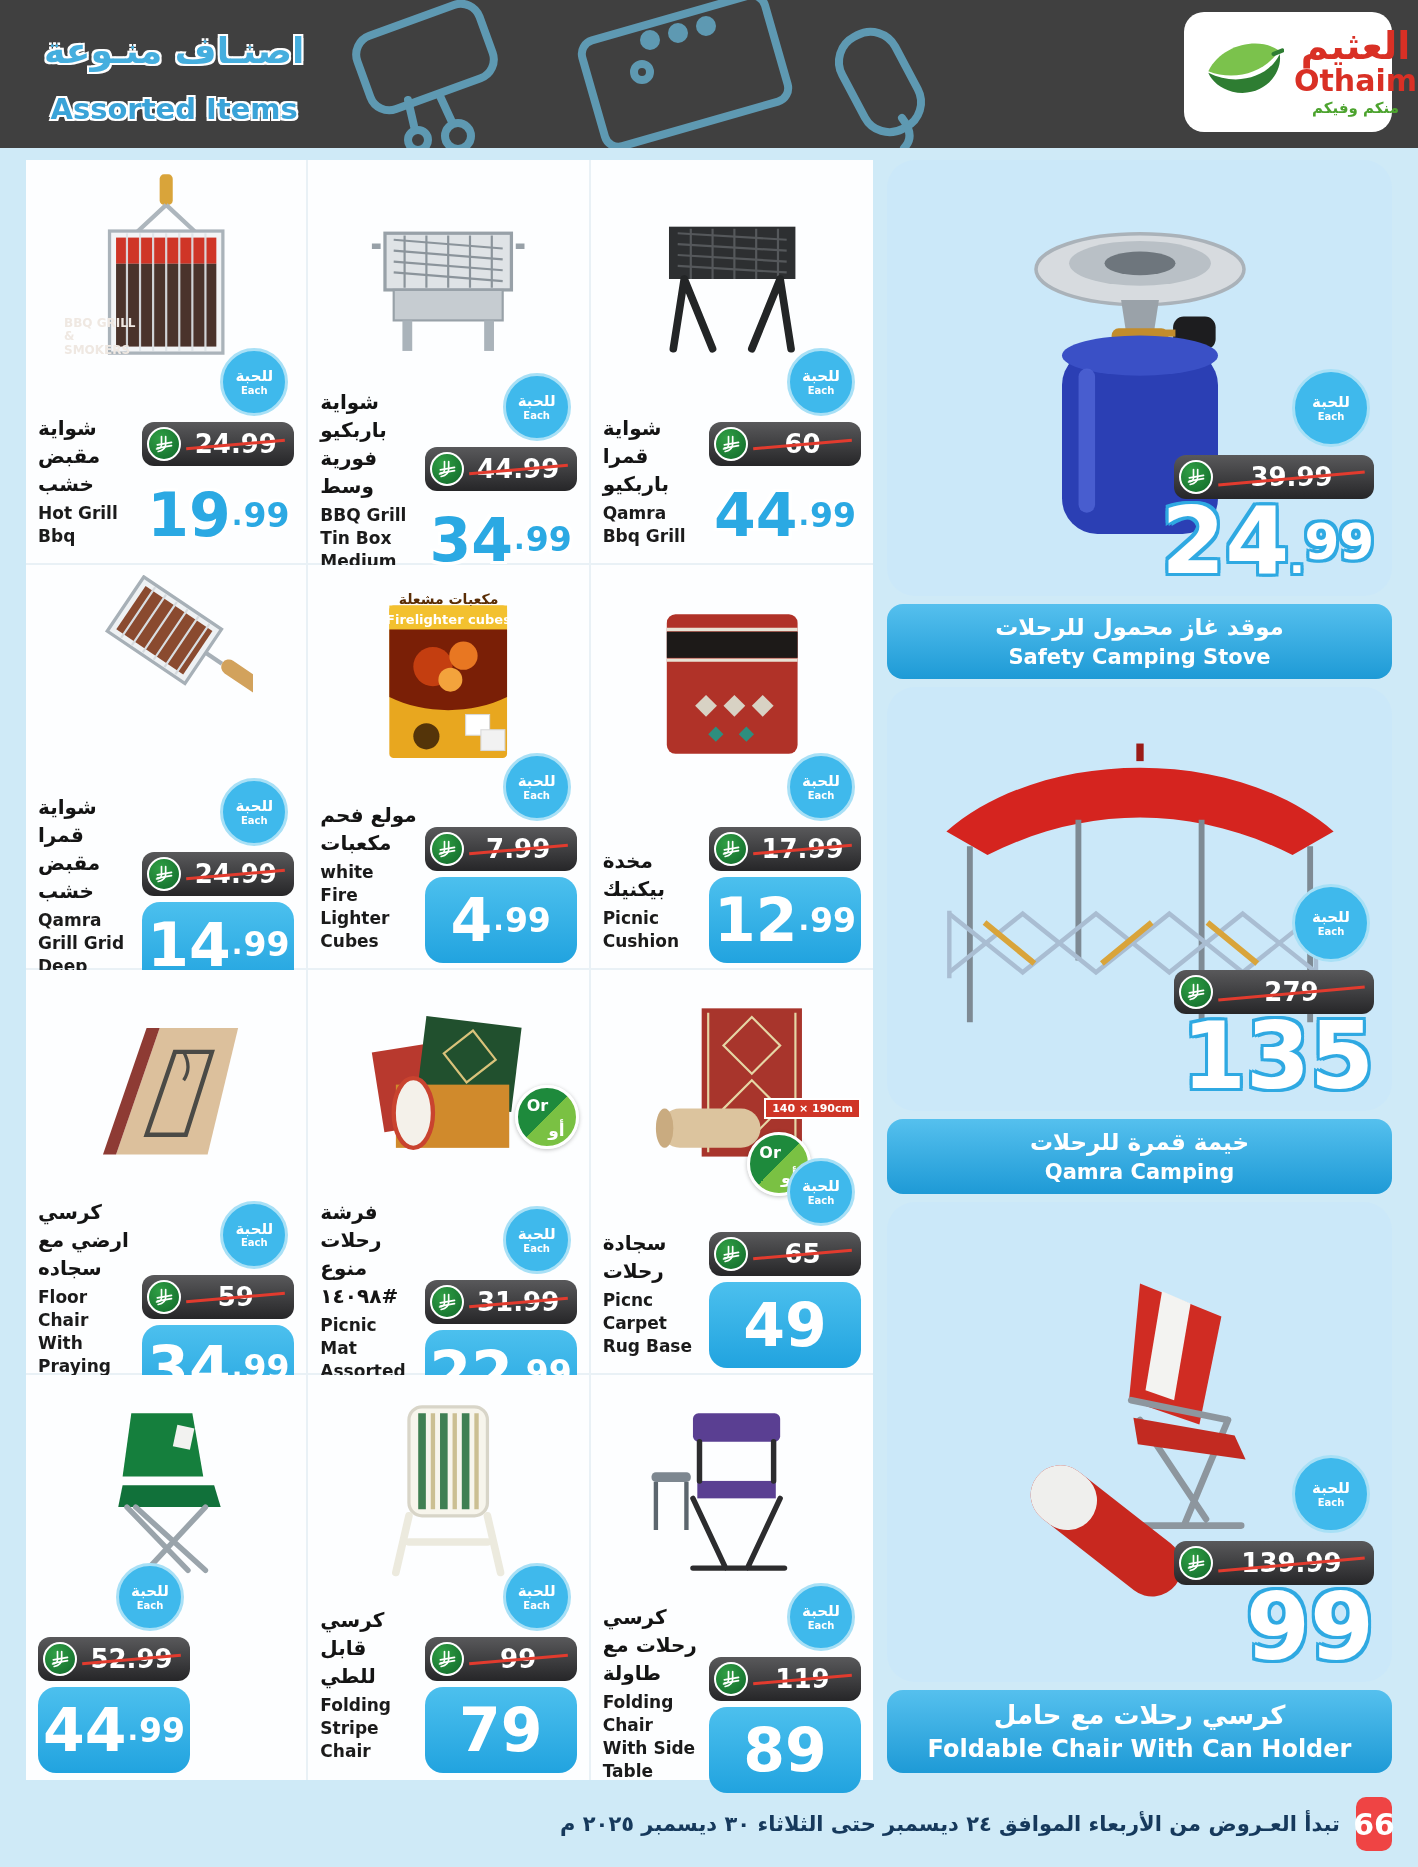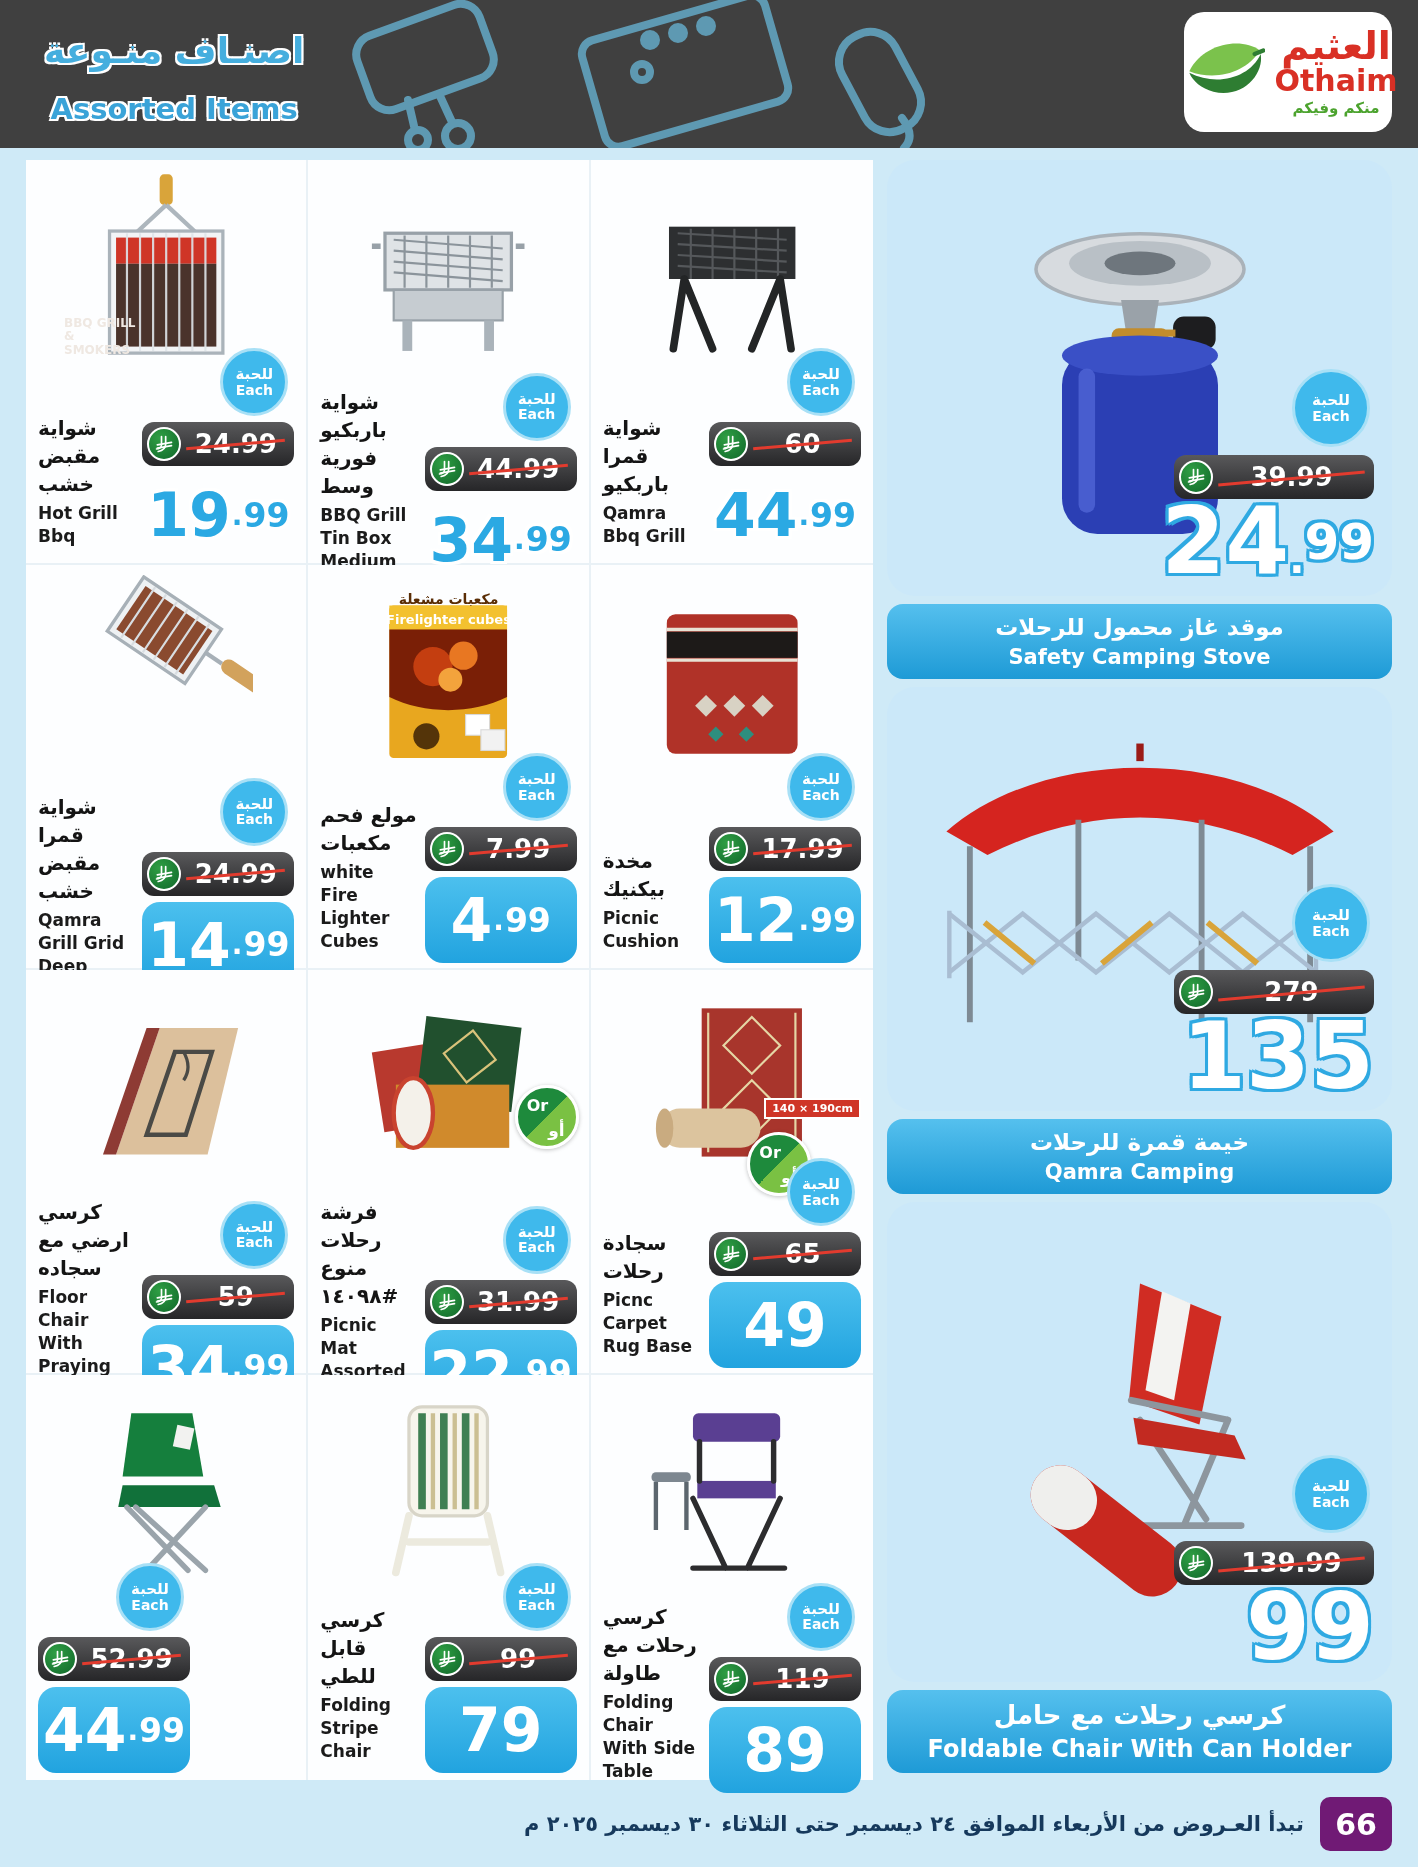--- a/index.html
+++ b/index.html
@@ -9,21 +9,21 @@
   }
   
   .header{position:relative;height:148px;background:#404040;overflow:hidden;}
   .doodles{position:absolute;left:290px;top:0;opacity:.65;}
   .titles{position:absolute;left:44px;top:30px;text-align:center;}
   .title-ar{font-size:36px;font-weight:800;color:#45aede;direction:rtl;
     text-shadow:-2px -2px 0 #fff,2px -2px 0 #fff,-2px 2px 0 #fff,2px 2px 0 #fff;}
   .title-en{font-size:29px;font-weight:800;color:#3aa3d8;margin-top:21px;
     text-shadow:-2px -2px 0 #fff,2px -2px 0 #fff,-2px 2px 0 #fff,2px 2px 0 #fff;}
   .logo-card{position:absolute;right:26px;top:12px;width:208px;height:120px;background:#fff;
-    border-radius:20px;display:flex;align-items:center;justify-content:center;gap:10px;padding:0 14px;box-sizing:border-box;}
+    border-radius:20px;display:flex;align-items:center;justify-content:flex-start;gap:10px;padding:0 14px;box-sizing:border-box;}
   .logo-leaf{flex:0 0 86px;}
   .logo-words{text-align:center;}
   .logo-ar{font-size:38px;font-weight:800;color:#d93025;direction:rtl;line-height:1;}
   .logo-en{font-size:30px;font-weight:800;color:#d93025;line-height:1.05;}
   .logo-tag{font-size:15px;font-weight:700;color:#4ca32e;direction:rtl;margin-top:3px;}
   
   .content{display:flex;gap:14px;padding:12px 26px 0 26px;}
   .grid{flex:1;display:grid;grid-template-columns:repeat(3,1fr);grid-auto-rows:405px;background:#fdfeff;border-radius:8px;}
   .cell{border-right:2px solid #e9f1f6;border-bottom:2px solid #e9f1f6;padding:10px 12px;box-sizing:border-box;
     display:flex;flex-direction:column;background:#fdfeff;}
@@ -47,21 +47,21 @@
   .info{flex:1;display:flex;align-items:flex-end;gap:8px;}
   .names{flex:1;padding-bottom:10px;font-weight:800;}
   .names .ar{font-size:20px;direction:rtl;text-align:left;line-height:1.4;unicode-bidi:plaintext;}
   .names .en{font-size:17px;line-height:1.35;margin-top:4px;color:#1b1b1b;}
   .prices{width:152px;display:flex;flex-direction:column;}
   .each{width:62px;height:62px;border-radius:50%;background:#3fb9ec;border:3px solid #a8e0f6;color:#fff;
     display:flex;flex-direction:column;align-items:center;justify-content:center;font-weight:800;
     align-self:flex-end;margin:-40px 6px 6px 0;z-index:2;}
   .each span{line-height:1.1;}
   .each .e-ar{font-size:15px;direction:rtl;}
-  .each .e-en{font-size:14px;}
+  .each .e-en{font-size:10px;}
   .old{background:linear-gradient(#59595b,#262628);border-radius:12px;height:44px;display:flex;align-items:center;
     padding:0 12px 0 5px;gap:8px;justify-content:flex-start;}
   .sar{width:34px;height:34px;border-radius:50%;background:radial-gradient(circle at 35% 30%,#2f9e44,#10682a);
     border:2px solid #fff;display:flex;align-items:center;justify-content:center;flex:0 0 34px;box-sizing:border-box;}
   .sar svg{width:20px;height:20px;}
   .oldv{color:#fff;font-weight:800;font-size:26px;position:relative;flex:1;text-align:center;}
   .oldv::after{content:"";position:absolute;left:-3px;right:-3px;top:48%;height:3px;background:#e23b2e;transform:rotate(-5deg);}
   .price{margin-top:6px;height:86px;display:flex;align-items:center;justify-content:center;}
   .price .p-int{font-size:60px;font-weight:800;line-height:.9;}
   .price .p-dot{font-size:28px;font-weight:800;margin:0 1px;}
@@ -83,21 +83,21 @@
   .fprice .p-dec{font-size:50px;vertical-align:.28em;}
   .fbanner{background:linear-gradient(#55c0ee,#1e9ad6);border-radius:16px;color:#fff;text-align:center;
     padding:9px 6px;font-weight:800;}
   .fbanner .ar{font-size:23px;direction:rtl;line-height:1.25;}
   .fbanner .en{font-size:21px;line-height:1.25;margin-top:2px;}
   .fbanner.big .ar{font-size:26px;}
   .fbanner.big .en{font-size:24px;}
   
   .footer{position:absolute;left:30px;right:26px;bottom:16px;display:flex;justify-content:flex-end;align-items:center;gap:16px;}
   .offer-note{color:#16395c;font-size:21px;font-weight:600;direction:rtl;unicode-bidi:plaintext;}
-  .page-num{width:72px;height:54px;background:#701a75;border-radius:10px;color:#fff;font-size:30px;font-weight:800;
+  .page-num{width:36px;height:54px;background:#ef4444;border-radius:10px;color:#fff;font-size:30px;font-weight:800;
     display:flex;align-items:center;justify-content:center;}
 </style>
 </head>
 <body>
 
 <div class="header">
   <svg class="doodles" width="760" height="148" viewBox="0 0 760 148">
     <g fill="none" stroke="#6fc9ef" stroke-width="8" stroke-linecap="round">
       <rect x="70" y="18" width="130" height="78" rx="20" transform="rotate(-20 135 57)"></rect>
       <path d="M150 96 l12 26 M118 100 l6 26"></path>

